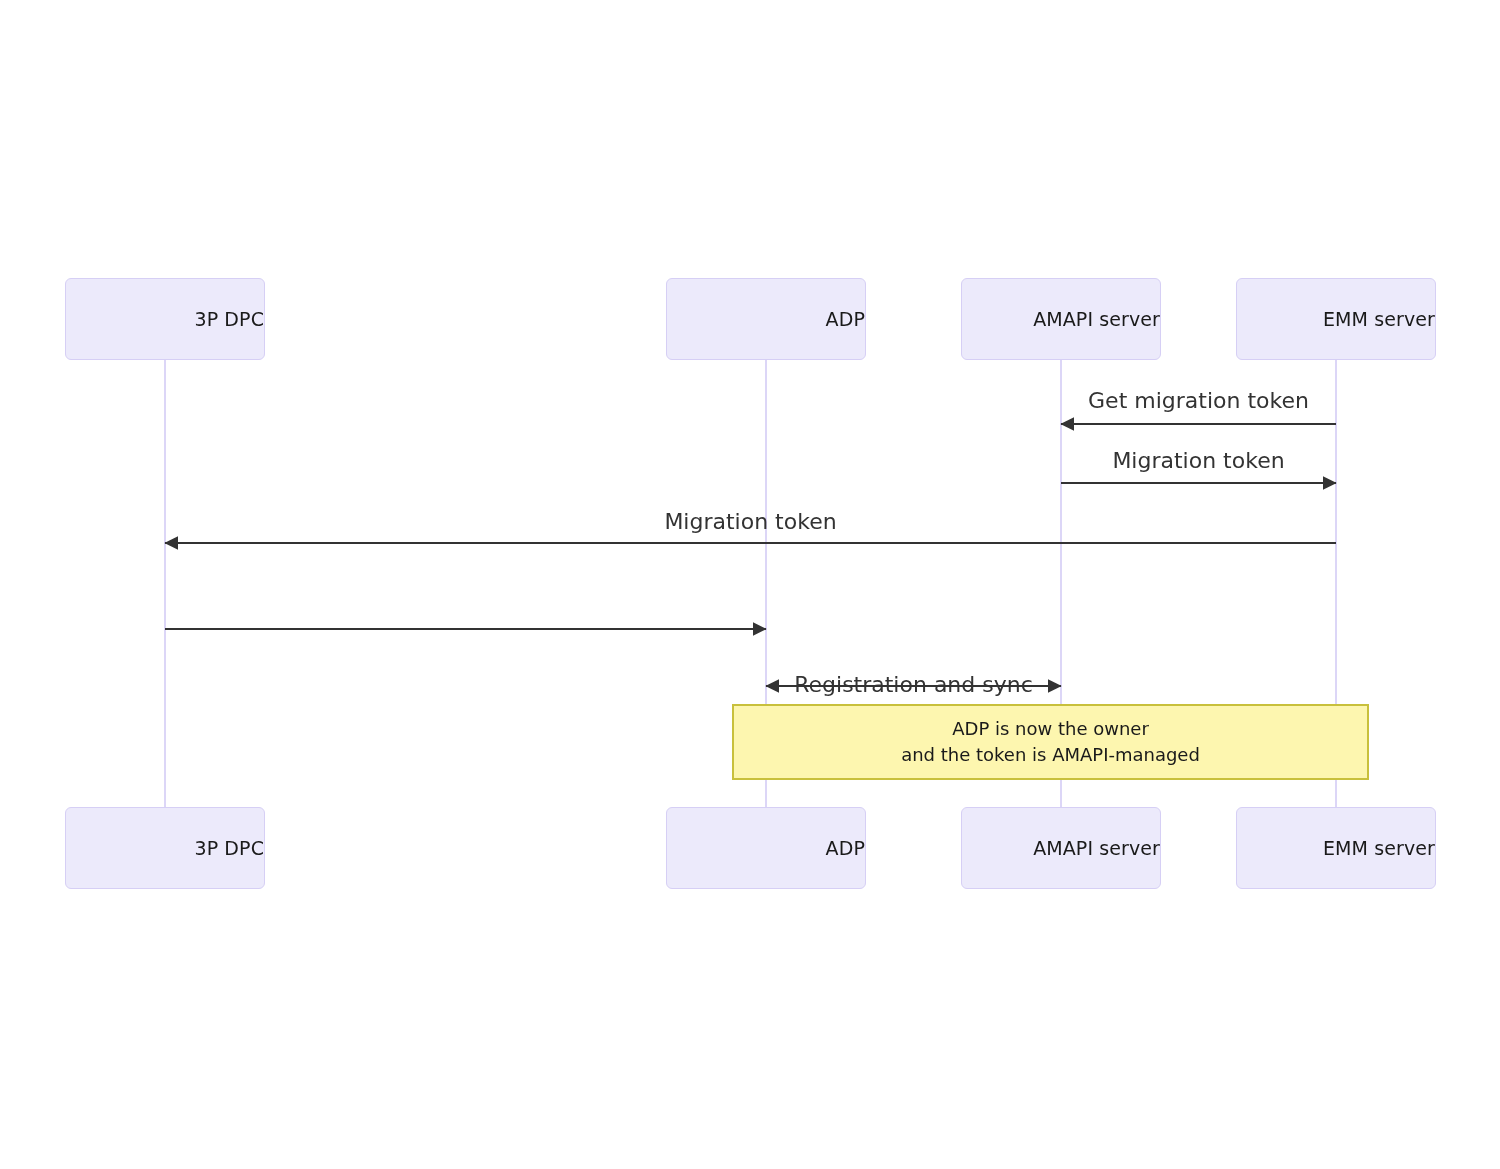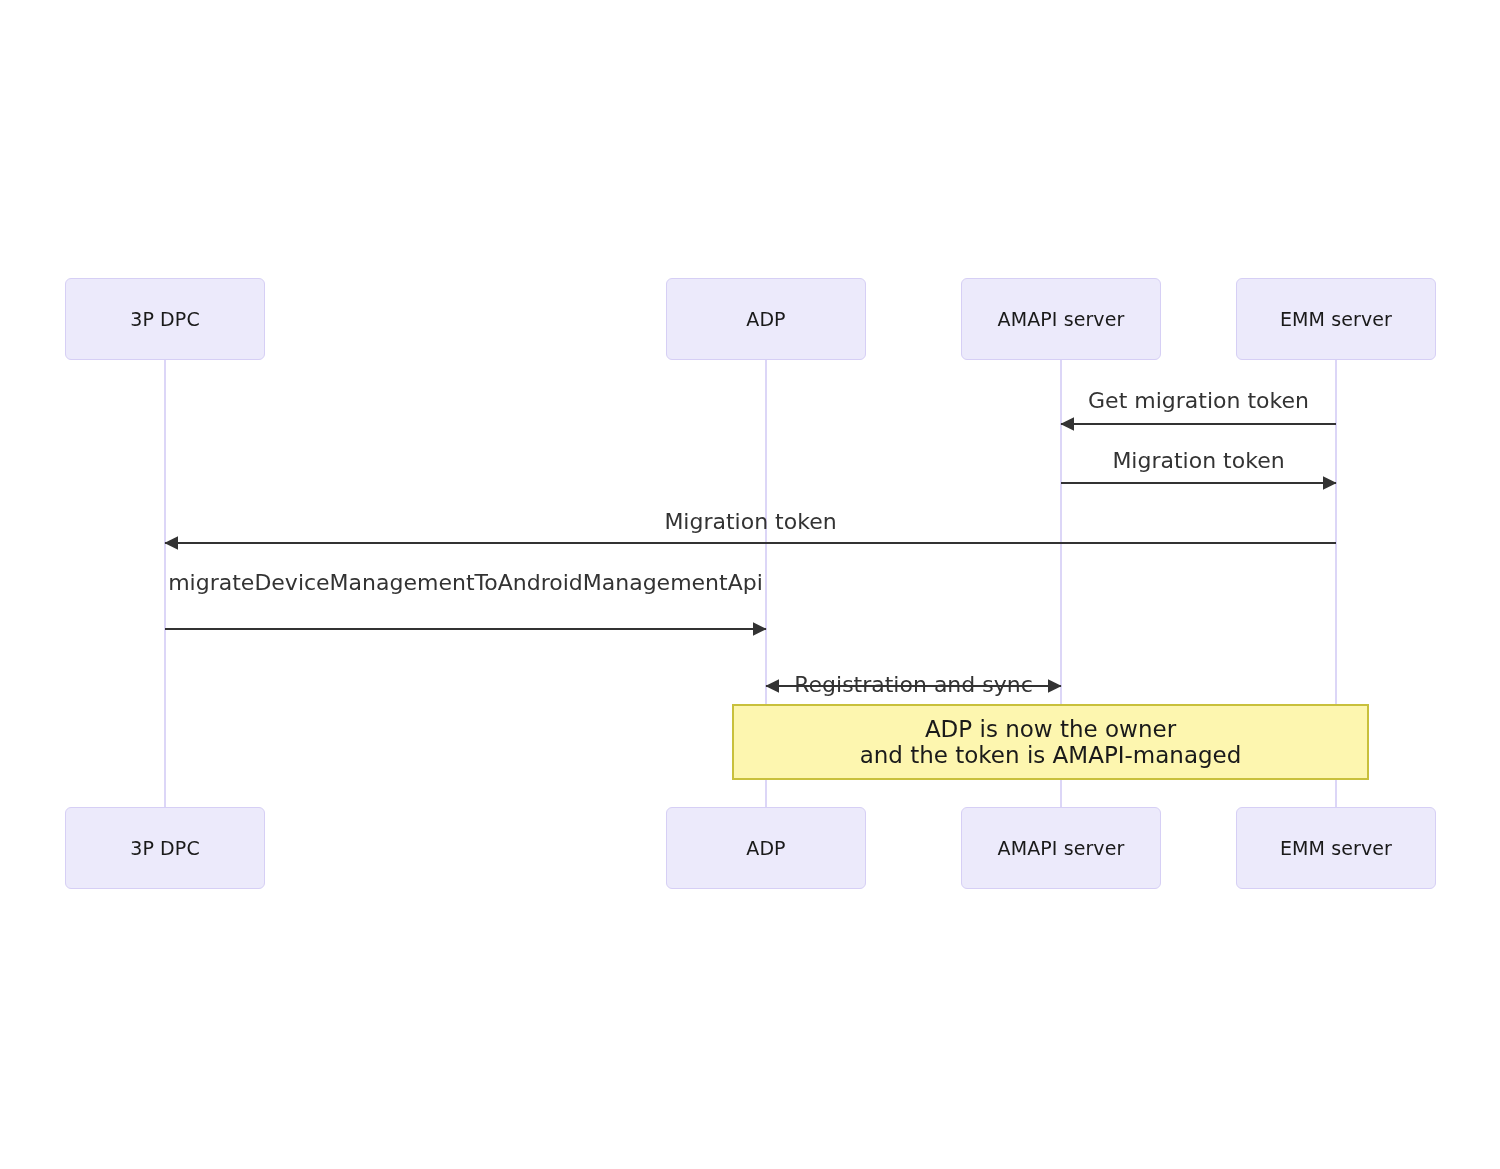--- a/index.html
+++ b/index.html
@@ -25,42 +25,42 @@
     height: 1169px;
   }
   .actor-box {
     position: absolute;
     box-sizing: border-box;
     background: #ECEAFB;
     border: 1px solid #D6CFF5;
     border-radius: 6px;
     display: flex;
     align-items: center;
-    justify-content: center;
+    justify-content: flex-end;
   }
   .actor-label {
     font-family: "DejaVu Sans", sans-serif;
     font-size: 19px;
     color: #1a1a1a;
     letter-spacing: 0.1px;
     white-space: nowrap;
   }
   .note-box {
     position: absolute;
     box-sizing: border-box;
     background: #FDF6AF;
     border: 2px solid #C8C03C;
     display: flex;
     flex-direction: column;
     align-items: center;
     justify-content: center;
   }
   .note-line {
     font-family: "DejaVu Sans", sans-serif;
-    font-size: 23px;
+    font-size: 18px;
     color: #1a1a1a;
     line-height: 26px;
     white-space: nowrap;
   }
   .msg-label {
     position: absolute;
     font-family: "DejaVu Sans", sans-serif;
     font-size: 22px;
     color: #333333;
     white-space: nowrap;
@@ -139,20 +139,19 @@
       <div class="msg-label" style="left: 1198.5px; top: 388px;">
         <div>Get migration token</div>
       </div>
       <div class="msg-label" style="left: 1198.5px; top: 448px;">
         <div>Migration token</div>
       </div>
       <div class="msg-label" style="left: 750.5px; top: 509px;">
         <div>Migration token</div>
       </div>
       <div class="msg-label two-line" style="left: 465.5px; top: 570px;">
-        <div>migrateDeviceManagementToAndroidManagementApi</div>
       </div>
       <div class="msg-label" style="left: 913.5px; top: 672px;">
         <div>Registration and sync</div>
       </div>
     </div>
 
 </div>
 
 </body></html>

